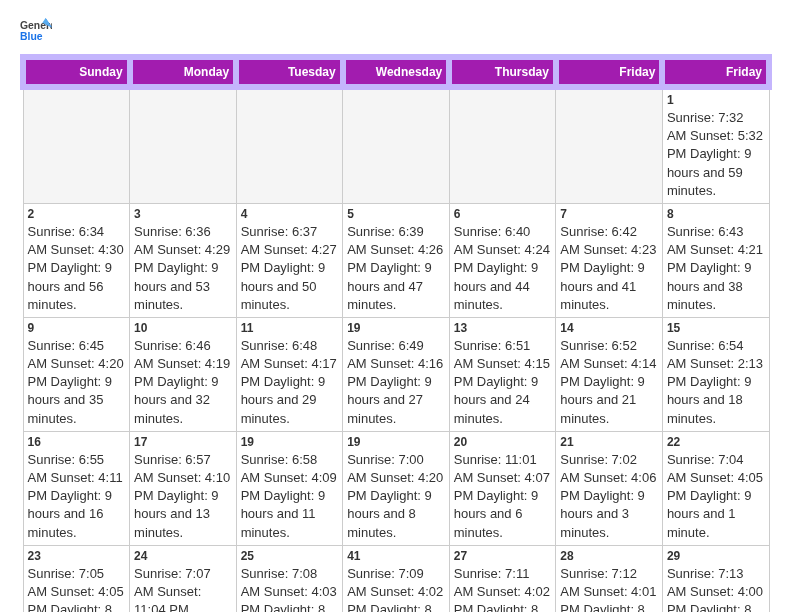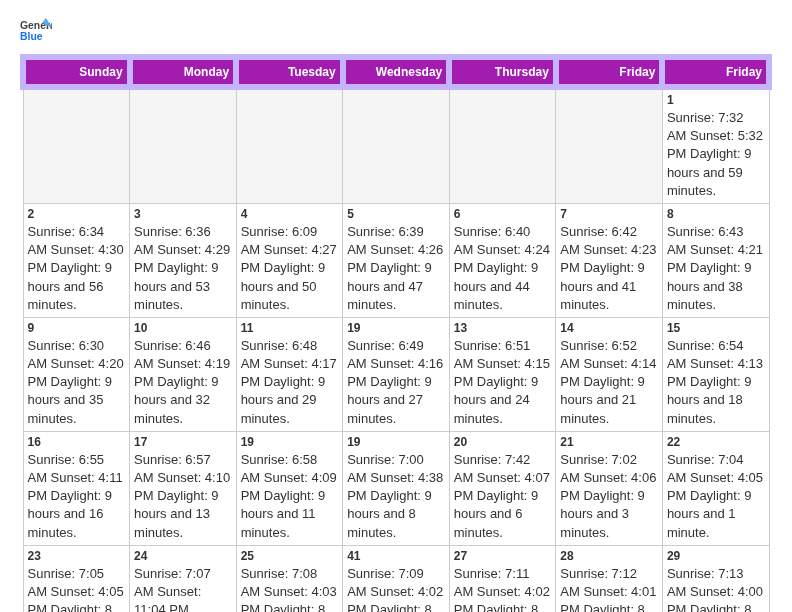--- a/index.html
+++ b/index.html
@@ -141,21 +141,21 @@
 Daylight: 9 hours and 56 minutes.</div>
           </td>
           <td>
             <div class="day-number">3</div>
             <div class="day-info">Sunrise: 6:36 AM
 Sunset: 4:29 PM
 Daylight: 9 hours and 53 minutes.</div>
           </td>
           <td>
             <div class="day-number">4</div>
-            <div class="day-info">Sunrise: 6:09 AM
+            <div class="day-info">Sunrise: 6:37 AM
 Sunset: 4:27 PM
 Daylight: 9 hours and 50 minutes.</div>
           </td>
           <td>
             <div class="day-number">5</div>
             <div class="day-info">Sunrise: 6:39 AM
 Sunset: 4:26 PM
 Daylight: 9 hours and 47 minutes.</div>
           </td>
           <td>
@@ -173,21 +173,21 @@
           <td>
             <div class="day-number">8</div>
             <div class="day-info">Sunrise: 6:43 AM
 Sunset: 4:21 PM
 Daylight: 9 hours and 38 minutes.</div>
           </td>
         </tr>
         <tr>
           <td>
             <div class="day-number">9</div>
-            <div class="day-info">Sunrise: 6:30 AM
+            <div class="day-info">Sunrise: 6:45 AM
 Sunset: 4:20 PM
 Daylight: 9 hours and 35 minutes.</div>
           </td>
           <td>
             <div class="day-number">10</div>
             <div class="day-info">Sunrise: 6:46 AM
 Sunset: 4:19 PM
 Daylight: 9 hours and 32 minutes.</div>
           </td>
           <td>
@@ -210,21 +210,21 @@
           </td>
           <td>
             <div class="day-number">14</div>
             <div class="day-info">Sunrise: 6:52 AM
 Sunset: 4:14 PM
 Daylight: 9 hours and 21 minutes.</div>
           </td>
           <td>
             <div class="day-number">15</div>
             <div class="day-info">Sunrise: 6:54 AM
-Sunset: 4:13 PM
+Sunset: 2:13 PM
 Daylight: 9 hours and 18 minutes.</div>
           </td>
         </tr>
         <tr>
           <td>
             <div class="day-number">16</div>
             <div class="day-info">Sunrise: 6:55 AM
 Sunset: 4:11 PM
 Daylight: 9 hours and 16 minutes.</div>
           </td>
@@ -236,26 +236,26 @@
           </td>
           <td>
             <div class="day-number">19</div>
             <div class="day-info">Sunrise: 6:58 AM
 Sunset: 4:09 PM
 Daylight: 9 hours and 11 minutes.</div>
           </td>
           <td>
             <div class="day-number">19</div>
             <div class="day-info">Sunrise: 7:00 AM
-Sunset: 4:38 PM
+Sunset: 4:20 PM
 Daylight: 9 hours and 8 minutes.</div>
           </td>
           <td>
             <div class="day-number">20</div>
-            <div class="day-info">Sunrise: 7:42 AM
+            <div class="day-info">Sunrise: 11:01 AM
 Sunset: 4:07 PM
 Daylight: 9 hours and 6 minutes.</div>
           </td>
           <td>
             <div class="day-number">21</div>
             <div class="day-info">Sunrise: 7:02 AM
 Sunset: 4:06 PM
 Daylight: 9 hours and 3 minutes.</div>
           </td>
           <td>

